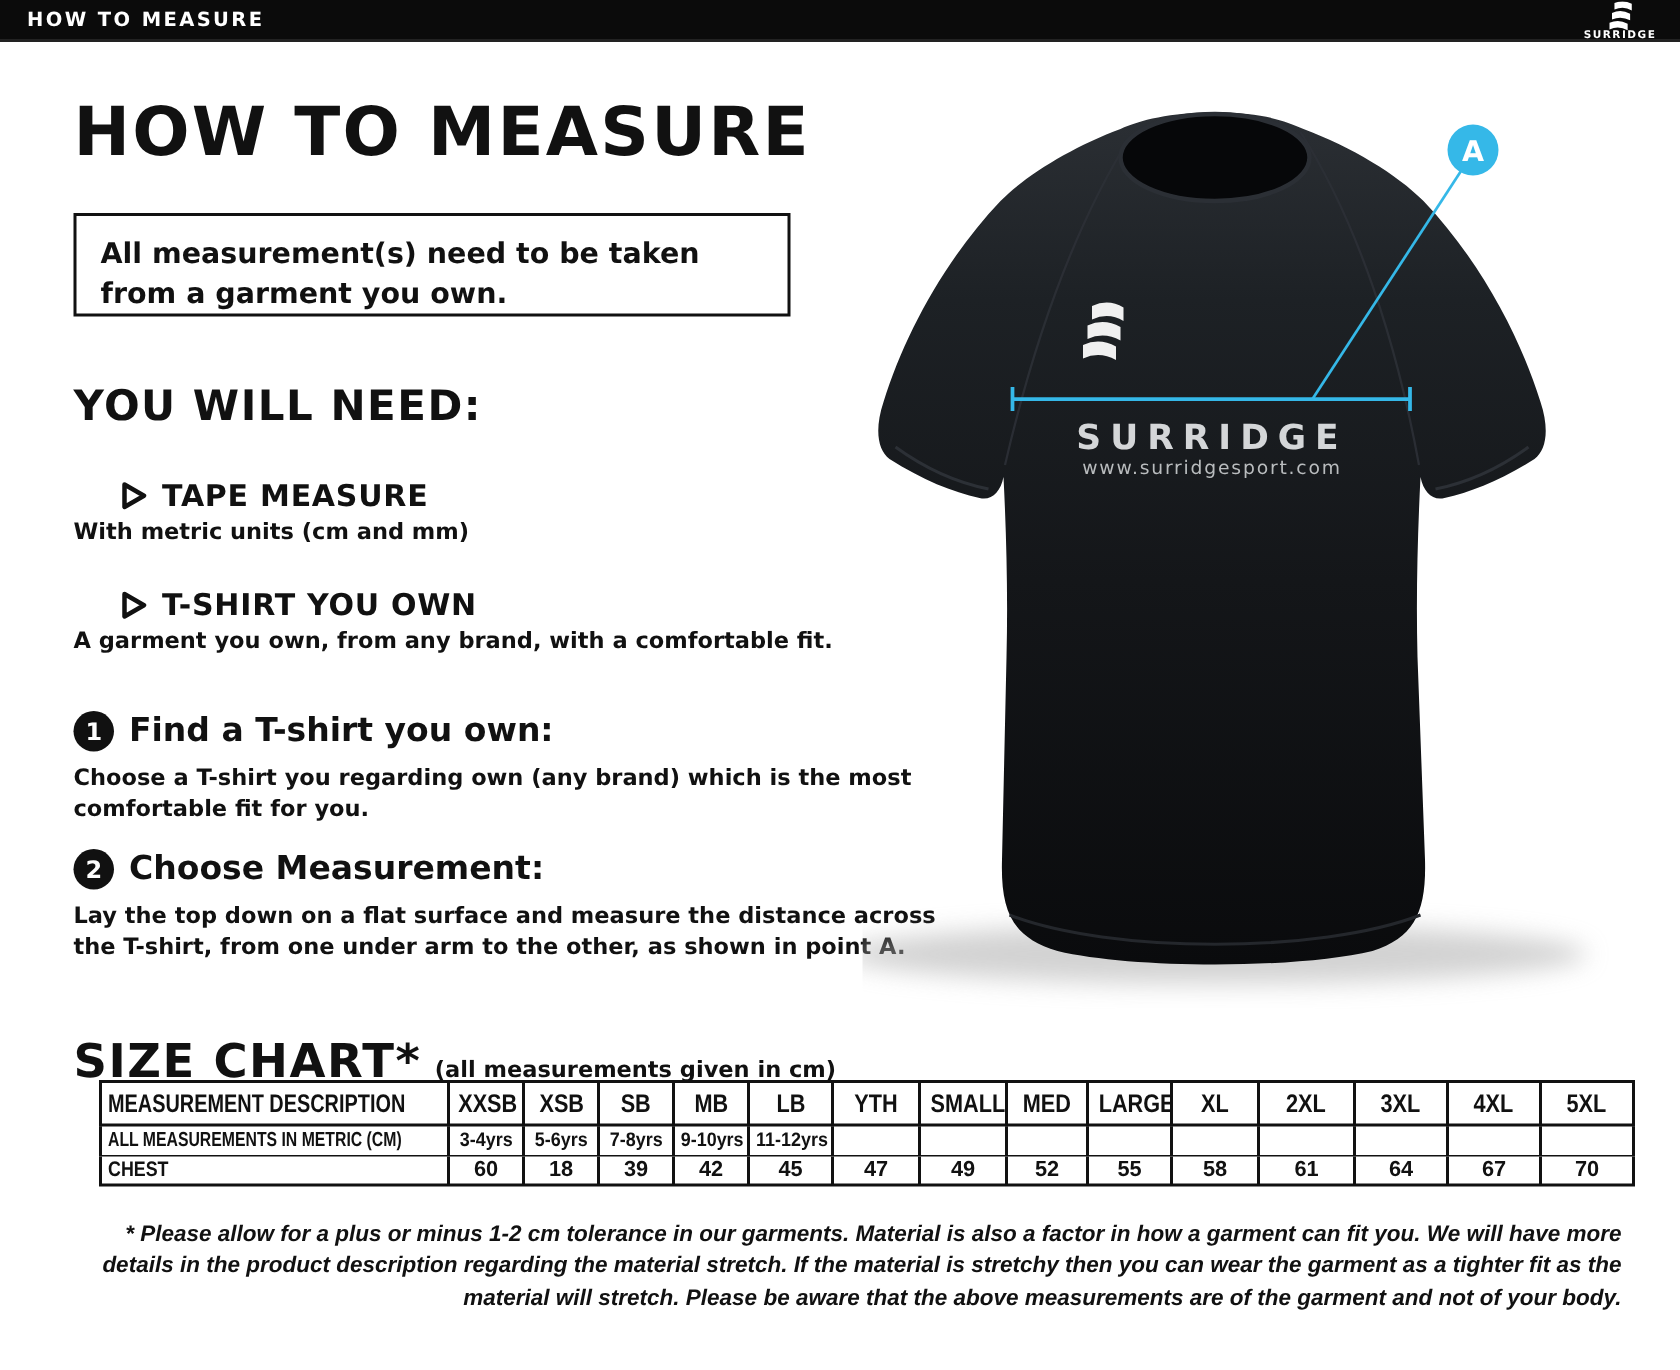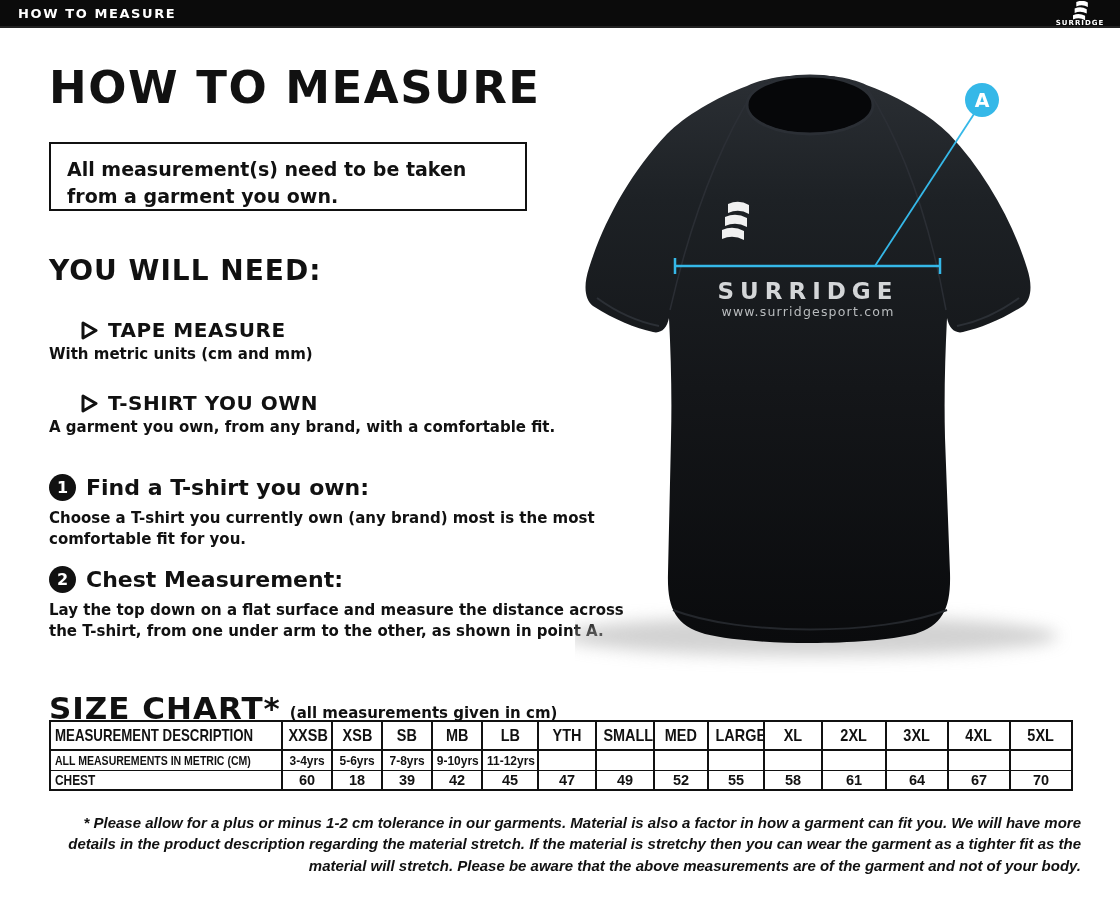--- a/index.html
+++ b/index.html
@@ -35,21 +35,21 @@
               display:flex; align-items:center; justify-content:center;
               font-size:16px; font-weight:800; flex:0 0 27px; }
   .step-title { font-size:22px; font-weight:800; }
   .step-desc { font-size:15px; font-weight:700; line-height:1.4; max-width:575px; margin-top:7px; }
 
   .sc-head { position:absolute; left:49px; top:664px; display:flex; align-items:flex-end; gap:9px;margin-top:29px; }
   .sc-title { font-size:31px; font-weight:800; letter-spacing:1px; line-height:1; }
   .sc-sub   { font-size:15px; font-weight:700; padding-bottom:2px; }
 
   
-  .size-table { position:absolute; left:49px; top:720px; width:1022px; border-collapse:collapse;
+  .size-table { position:absolute; left:66px; top:720px; width:1022px; border-collapse:collapse;
                 table-layout:fixed; border:2px solid #111; }
   .size-table th, .size-table td { border:2px solid #111; text-align:center; vertical-align:middle;
                 padding:0 2px; font-family:"Liberation Sans",sans-serif; overflow:hidden; white-space:nowrap; }
   .size-table thead tr { height:29px; }
   .size-table tbody tr { height:20px; }
   .size-table tbody td { border-top-width:1px; border-bottom-width:1px; }
   .size-table .desc { text-align:left; padding-left:4px; }
   .cond  { display:inline-block; white-space:nowrap; font-weight:700; }
   .h-desc { font-size:17px;   transform:scaleX(0.78); transform-origin:0 50%; }
   .h-size { font-size:17px;   transform:scaleX(0.85); }
@@ -108,27 +108,27 @@
       <span class="need-title">T-SHIRT YOU OWN</span>
     </div>
     <div class="need-desc">A garment you own, from any brand, with a comfortable fit.</div>
   </div>
 
   <div class="step one">
     <div class="step-head">
       <span class="step-num">1</span>
       <span class="step-title">Find a T-shirt you own:</span>
     </div>
-    <div class="step-desc">Choose a T-shirt you currently own (any brand) most is the most comfortable fit for you.</div>
+    <div class="step-desc">Choose a T-shirt you regarding own (any brand) which is the most comfortable fit for you.</div>
   </div>
 
   <div class="step two">
     <div class="step-head">
       <span class="step-num">2</span>
-      <span class="step-title">Chest Measurement:</span>
+      <span class="step-title">Choose Measurement:</span>
     </div>
     <div class="step-desc">Lay the top down on a flat surface and measure the distance across the T-shirt, from one under arm to the other, as shown in point A.</div>
   </div>
 
   <div class="sc-head">
     <span class="sc-title">SIZE CHART*</span>
     <span class="sc-sub">(all measurements given in cm)</span>
   </div>
 
   <table class="size-table">

